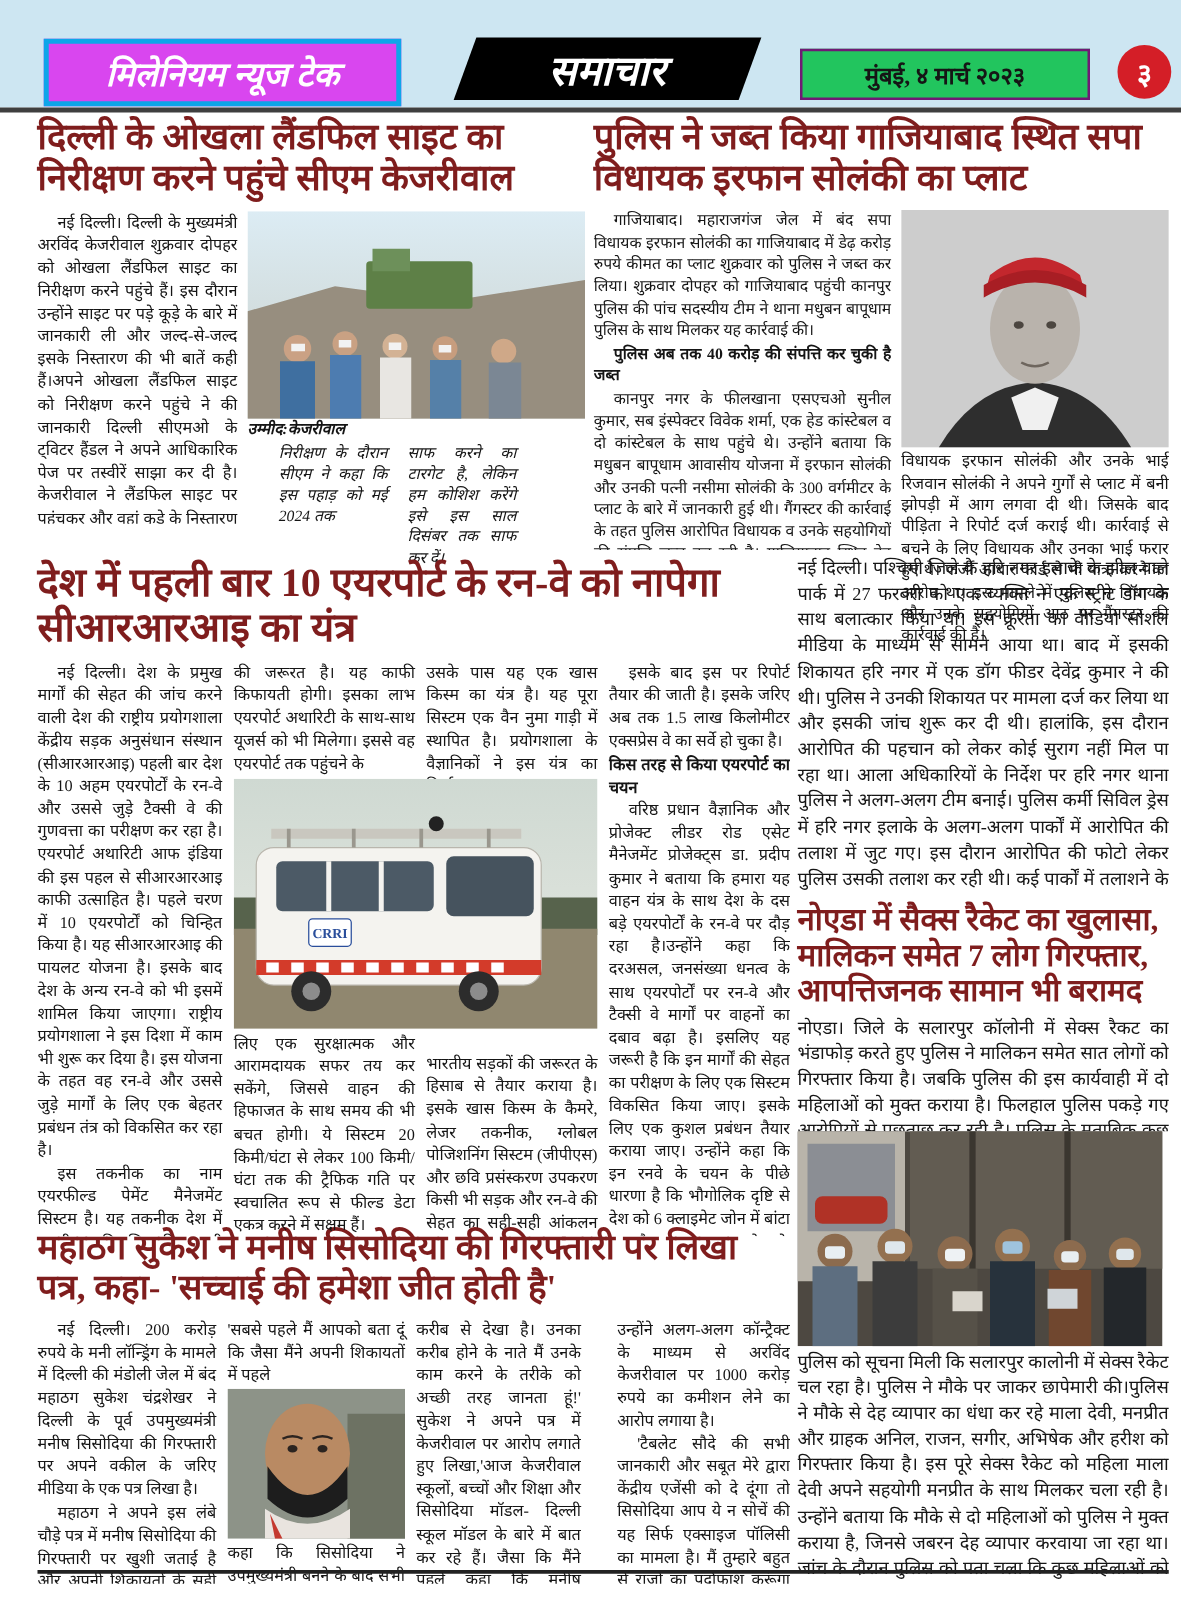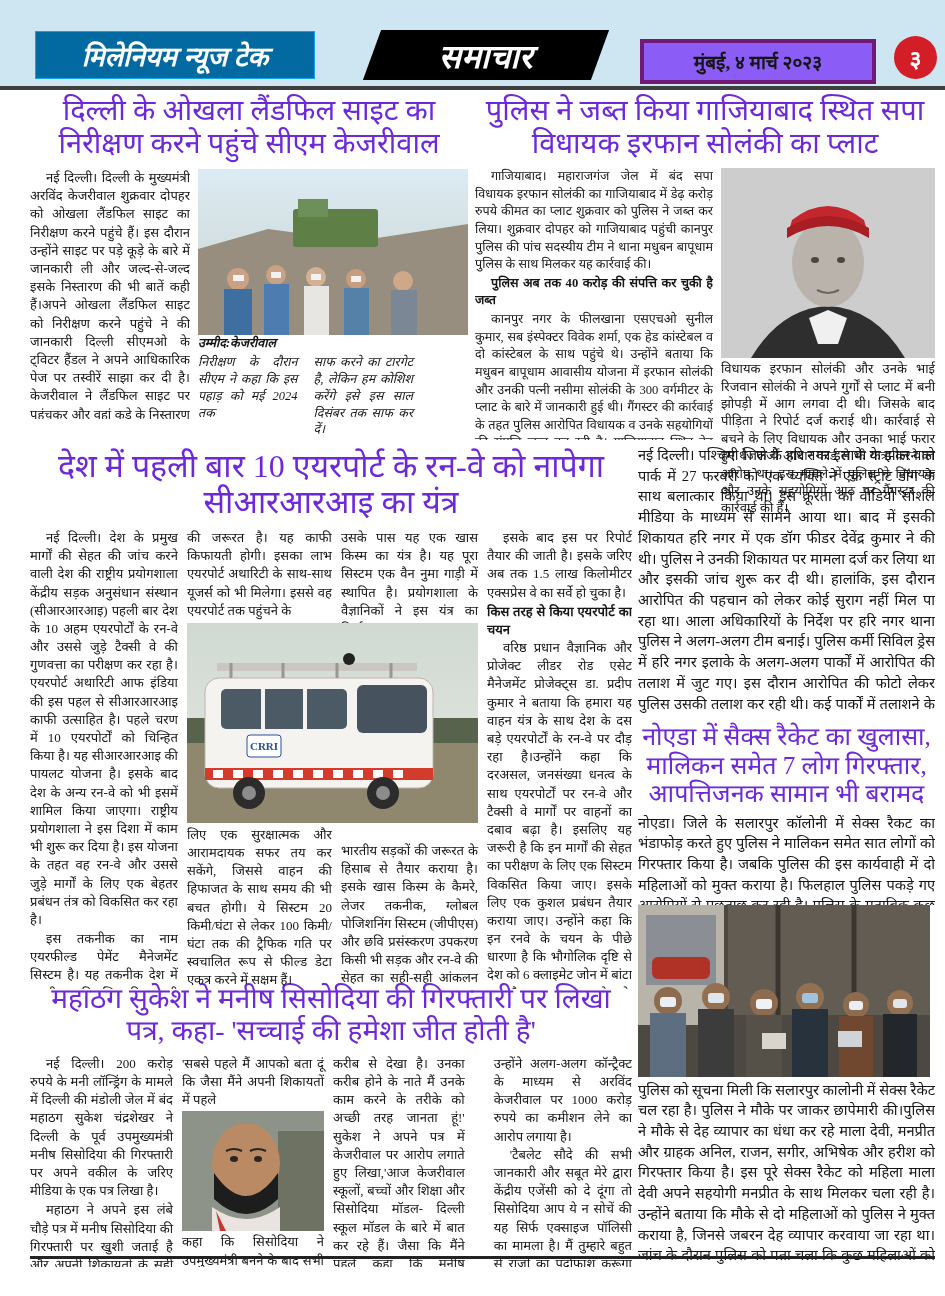--- a/index.html
+++ b/index.html
@@ -2,52 +2,52 @@
 <html lang="hi"><head>
 <meta charset="utf-8">
 <style>
   html,body{margin:0;padding:0;}
   body{width:945px;height:1296px;overflow:hidden;background:#ffffff;
        font-family:"Liberation Serif","DejaVu Serif",serif;color:#151515;}
   .page{position:relative;width:945px;height:1296px;background:#ffffff;overflow:hidden;}
 
   
   .header-band{position:absolute;left:0;top:0;width:945px;height:86px;background:#cde6f2;}
-  .brand{position:absolute;left:35px;top:31px;width:278px;height:46px;background:#0369a1;
-         border:1px solid #0ea5e9;display:flex;align-items:center;justify-content:center;}
+  .brand{position:absolute;left:35px;top:31px;width:278px;height:46px;background:#d946ef;
+         border:4px solid #0ea5e9;display:flex;align-items:center;justify-content:center;}
   .brand span{color:#fff;font-weight:700;font-style:italic;font-size:27px;white-space:nowrap;}
   .section-flag{position:absolute;left:372px;top:30px;width:228px;height:50px;background:#000;
                 transform:skewX(-20deg);display:flex;align-items:center;justify-content:center;}
   .section-flag span{transform:skewX(20deg);color:#fff;font-weight:700;font-style:italic;font-size:33px;}
-  .date-box{position:absolute;left:640px;top:39px;width:228px;height:37px;background:#8b5cf6;
-            border:4px solid #701a75;display:flex;align-items:center;justify-content:center;
+  .date-box{position:absolute;left:640px;top:39px;width:228px;height:37px;background:#22c55e;
+            border:2px solid #701a75;display:flex;align-items:center;justify-content:center;
             font-weight:700;font-size:19px;}
   .page-badge{position:absolute;left:894px;top:36px;width:43px;height:43px;border-radius:50%;
               background:#d41e27;color:#fff;font-weight:700;font-size:23px;
               display:flex;align-items:center;justify-content:center;}
   .rule-top{position:absolute;left:0;top:86px;width:945px;height:4px;background:#3f3f3f;}
   .rule-bottom{position:absolute;left:30px;top:1256px;width:905px;height:3px;background:#222;}
 
   
   .article{position:absolute;}
-  .hl{font-weight:400;color:#6d28d9;text-align:center;line-height:1.14;}
+  .hl{font-weight:700;color:#7f1d1d;line-height:1.14;}
   .body{font-size:13px;line-height:1.4;text-align:justify;}
   .p{text-indent:16px;margin:0 0 1px 0;}
   .bold{font-weight:700;}
   .cols{display:flex;position:relative;}
   .photo{display:block;}
 
   
   .a1{left:30px;top:94px;width:438px;}
   .a1 .hl{font-size:29px;}
   .a1 .row{display:flex;gap:8px;margin-top:9px;}
   .a1 .colL{width:160px;height:250px;overflow:hidden;}
   .a1 .colR{width:215px;font-style:italic;}
   .a1 .cap{font-size:12.5px;line-height:1.35;text-align:justify;}
-  .a1 .caprow{display:flex;gap:16px;margin-top:2px;}
+  .a1 .caprow{display:flex;gap:16px;margin-top:2px;margin-left:25px;}
   .a1 .caprow div{width:131px;}
 
   
   .a2{left:475px;top:94px;width:460px;}
   .a2 .hl{font-size:29px;}
   .a2 .row{display:flex;gap:8px;margin-top:8px;}
   .a2 .colL{width:238px;height:272px;overflow:hidden;font-size:12.6px;}
   .a2 .colR{width:214px;}
   .a2 .cap{font-size:13px;line-height:1.34;text-align:justify;margin-top:2px;}
 

